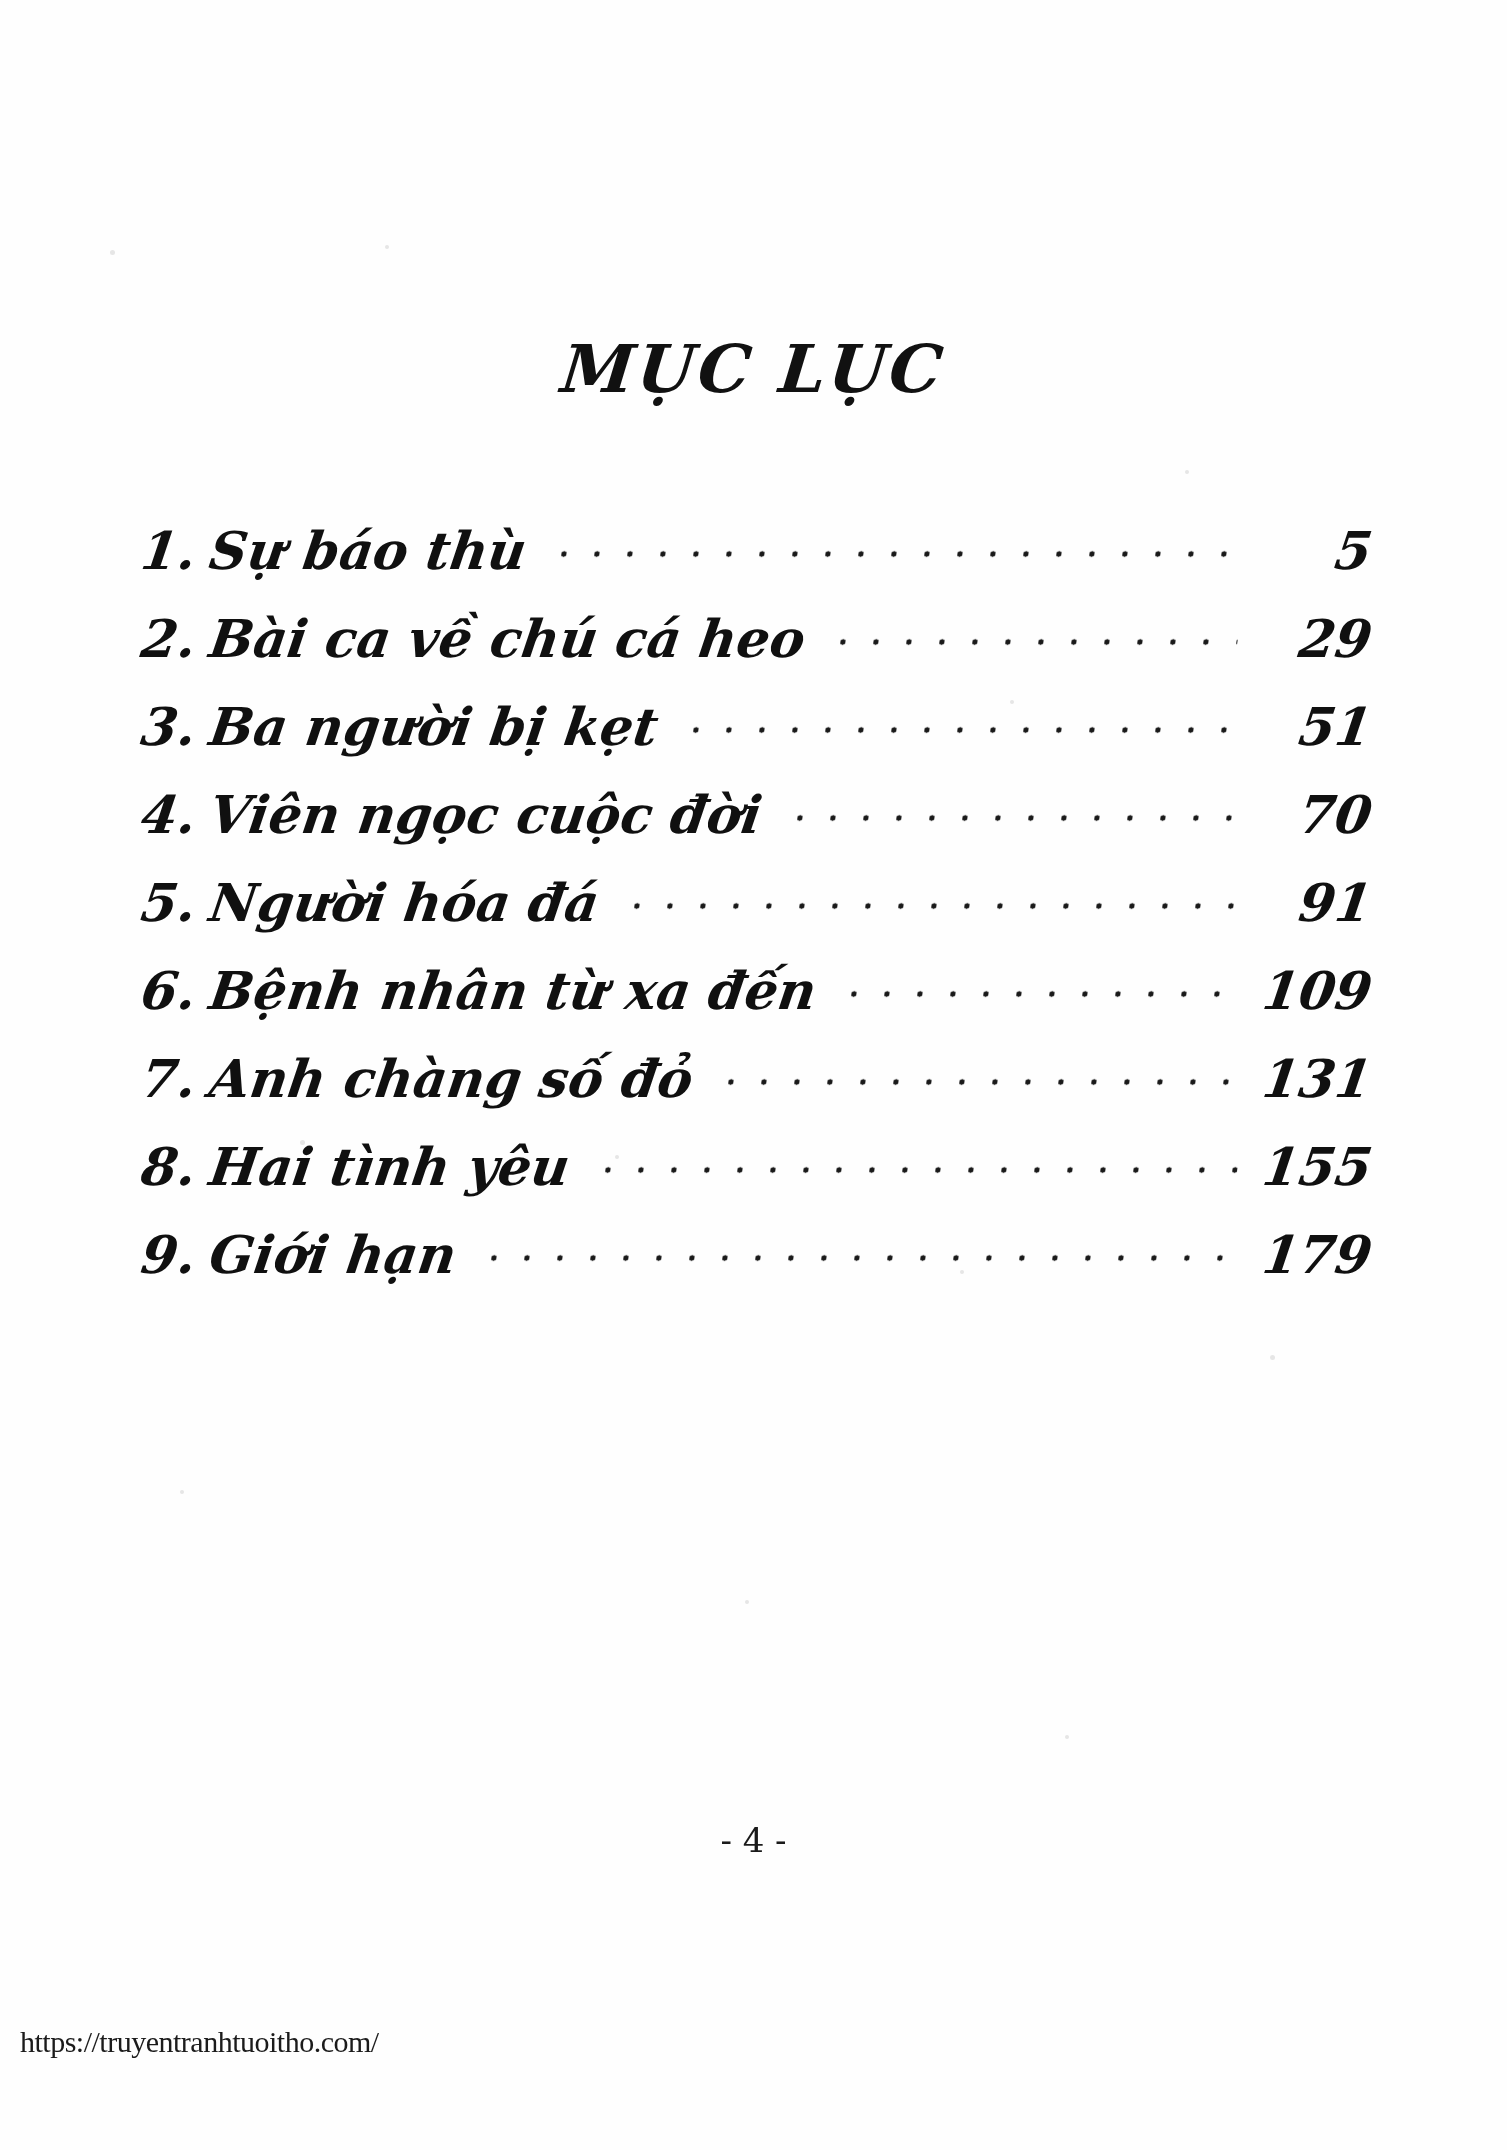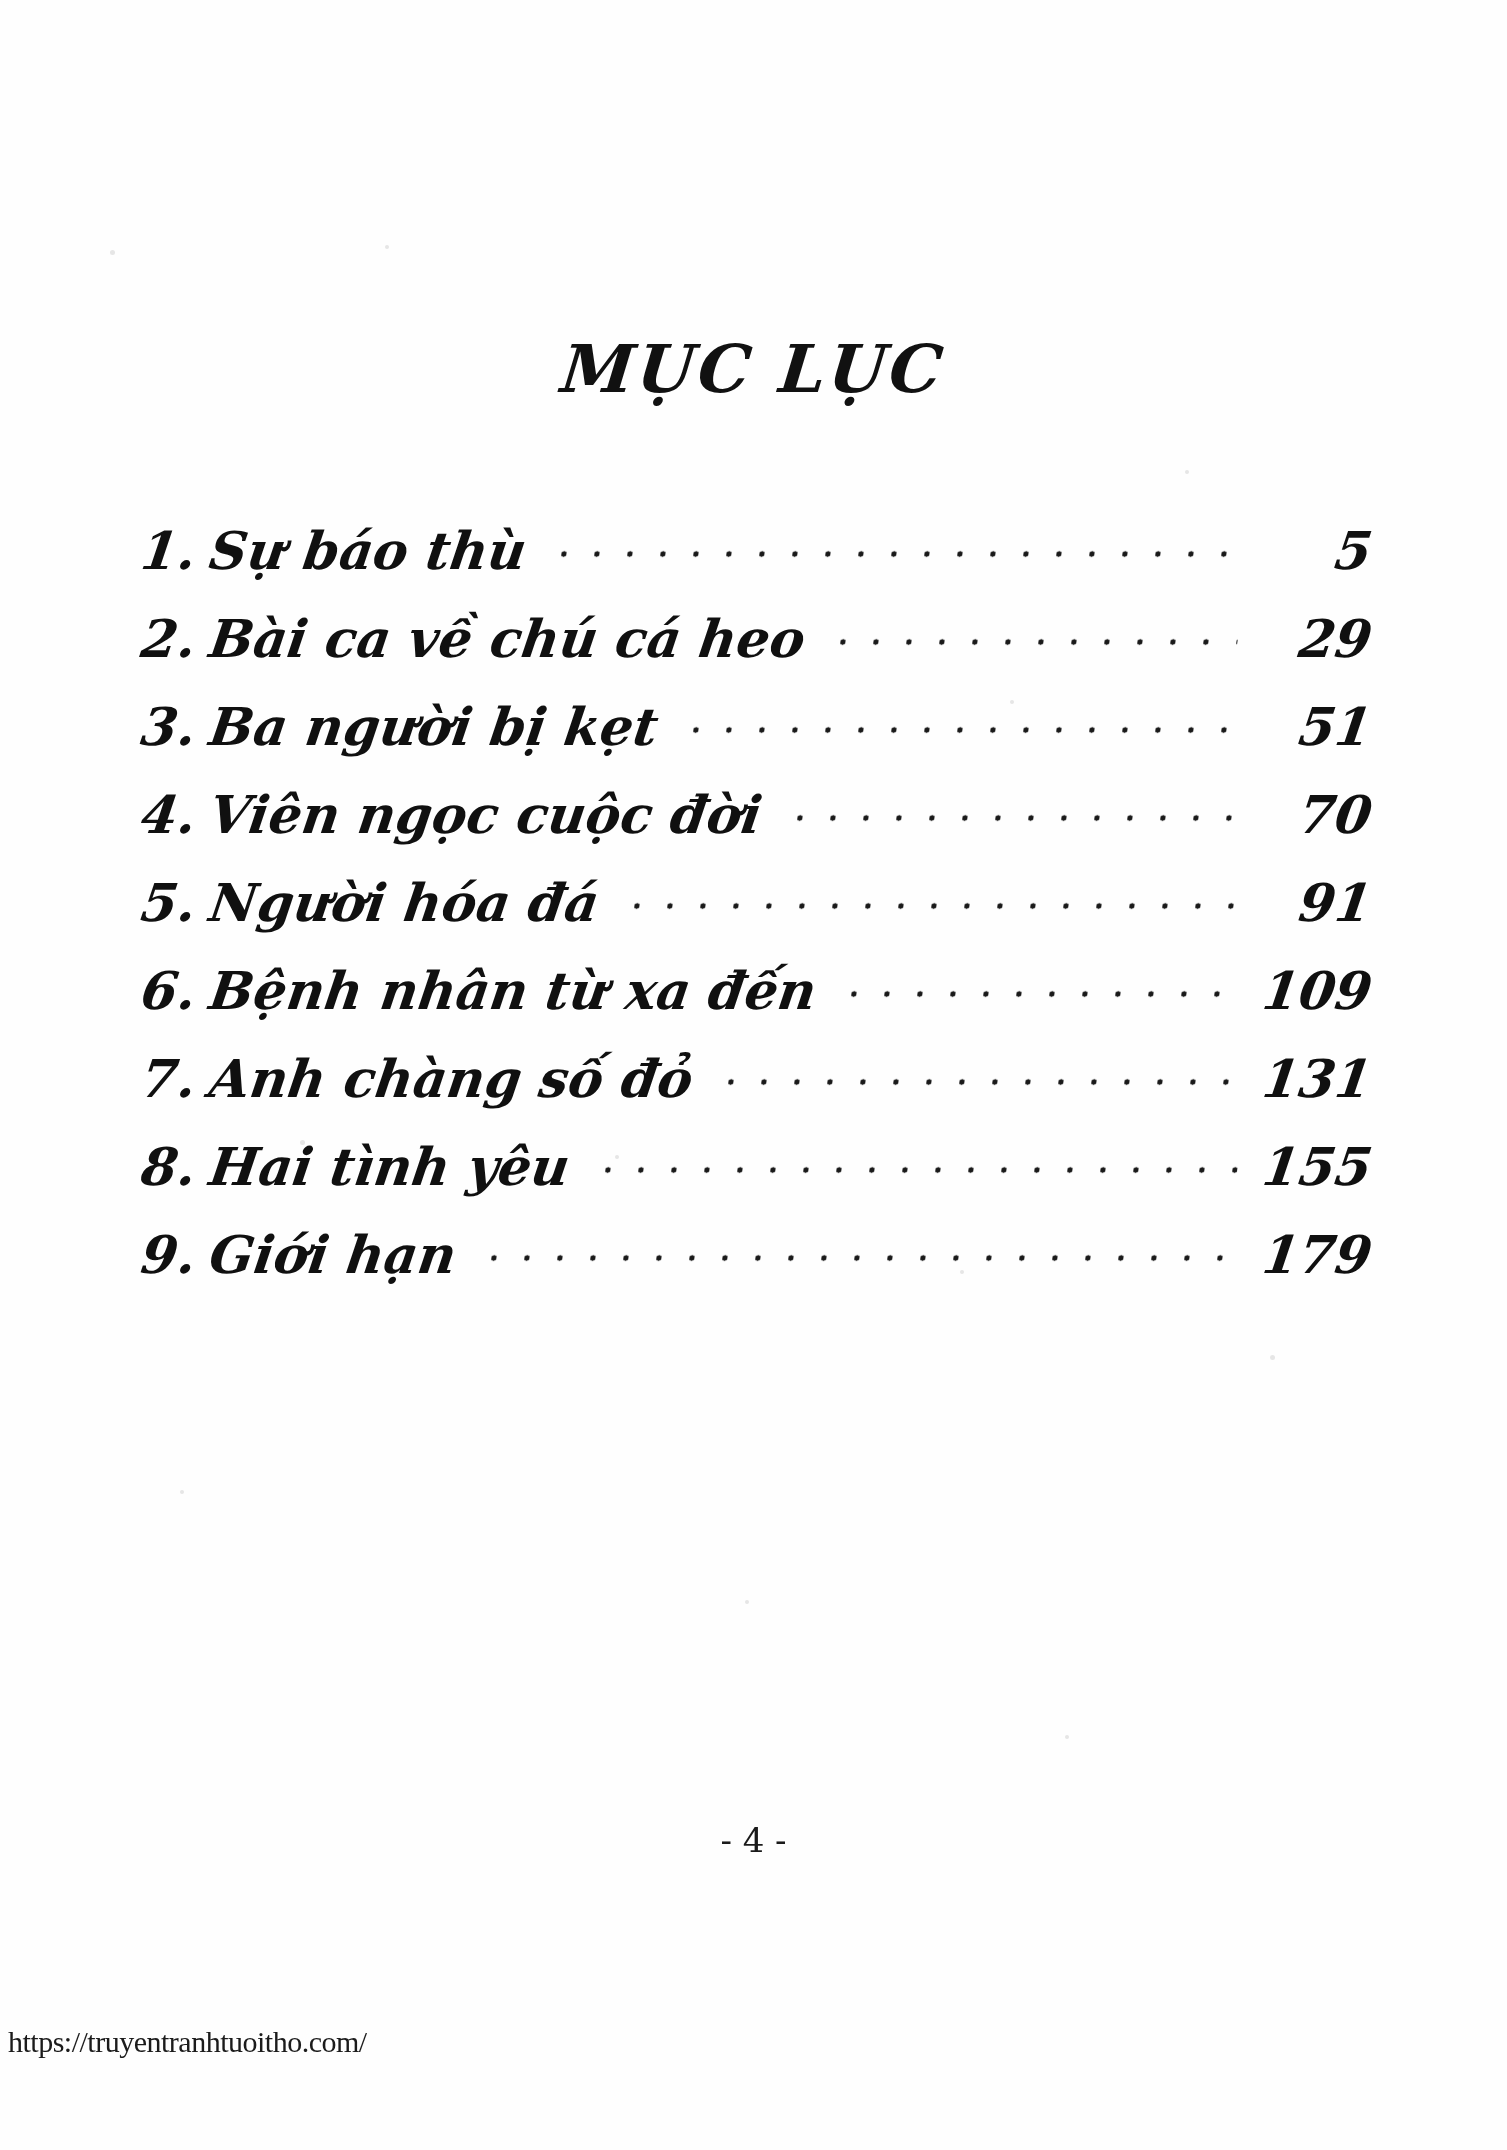--- a/index.html
+++ b/index.html
@@ -99,21 +99,21 @@
     left: 0;
     width: 1507px;
     text-align: center;
     font-size: 34px;
     color: #1a1a1a;
     font-family: "DejaVu Serif", serif;
   }
 
   .watermark {
     position: absolute;
-    left: 8px;
+    left: 20px;
     top: 2025px;
     font-family: "Liberation Serif", serif;
     font-size: 30px;
     color: #1b1b1b;
     letter-spacing: -0.5px;
   }
 </style>
 </head>
 <body>
 

